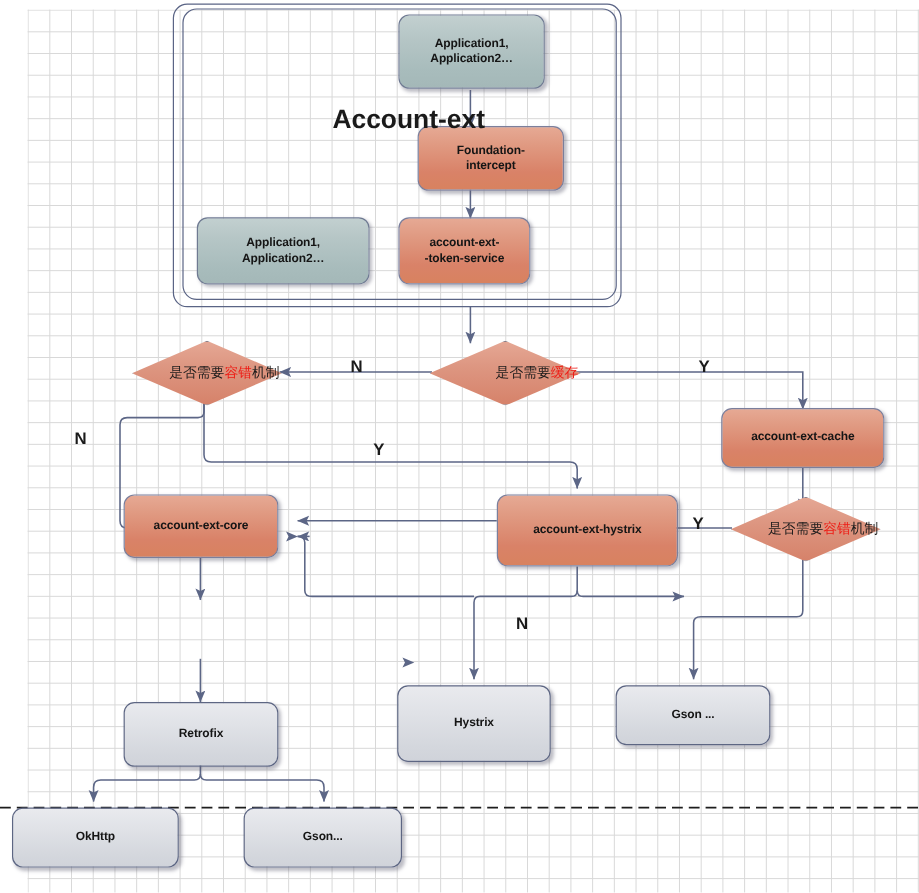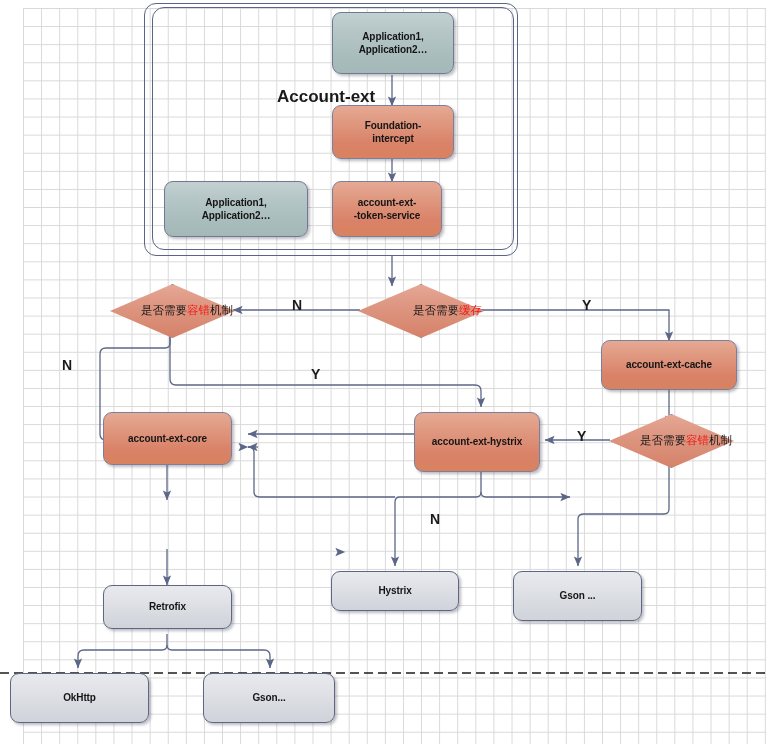--- a/index.html
+++ b/index.html
@@ -90,21 +90,21 @@
     border-radius:12px;
     background:transparent;
   }
   
   .lbl{
     position:absolute;
     font-weight:bold;
     color:#1a1a1a;
     white-space:nowrap;
   }
-  .lbl-big{font-size:17px;}
+  .lbl-big{font-size:22px;}
   .lbl-branch{font-size:14px;}
 </style>
 </head>
 <body>
 
 <div id="canvas">
 
   <div id="grid"></div>
 
   <svg id="svglayer" viewBox="0 0 766 744" xmlns="http://www.w3.org/2000/svg">
@@ -167,21 +167,21 @@
   </svg>
 
   <div class="group" style="left:144px;top:3px;width:374px;height:253px;"></div>
   <div class="group" style="left:152px;top:7px;width:362px;height:243px;"></div>
 
   <div class="node teal" style="left:332px;top:12px;width:122px;height:62px;">
     <span style="white-space:pre-line;">Application1,
 Application2…</span>
   </div>
 
-  <div class="node salmon" style="left:332px;top:105px;width:122px;height:54px;">
+  <div class="node salmon" style="left:348px;top:105px;width:122px;height:54px;">
     <span style="white-space:pre-line;">Foundation-
 intercept</span>
   </div>
 
   <div class="node teal" style="left:164px;top:181px;width:144px;height:56px;">
     <span style="white-space:pre-line;">Application1,
 Application2…</span>
   </div>
 
   <div class="node salmon" style="left:332px;top:181px;width:110px;height:56px;">
@@ -190,38 +190,38 @@
   </div>
 
   <div class="node salmon" style="left:601px;top:340px;width:136px;height:50px;">
     <span>account-ext-cache</span>
   </div>
 
   <div class="node salmon" style="left:103px;top:412px;width:129px;height:53px;">
     <span>account-ext-core</span>
   </div>
 
-  <div class="node salmon" style="left:414px;top:412px;width:126px;height:60px;">
+  <div class="node salmon" style="left:414px;top:412px;width:151px;height:60px;">
     <span>account-ext-hystrix</span>
   </div>
 
 
-  <div class="node grey" style="left:103px;top:585px;width:129px;height:44px;">
+  <div class="node grey" style="left:103px;top:585px;width:129px;height:54px;">
     <span>Retrofix</span>
   </div>
 
   <div class="node grey" style="left:10px;top:673px;width:139px;height:50px;">
     <span>OkHttp</span>
   </div>
 
   <div class="node grey" style="left:203px;top:673px;width:132px;height:50px;">
     <span>Gson...</span>
   </div>
 
-  <div class="node grey" style="left:331px;top:571px;width:128px;height:40px;">
+  <div class="node grey" style="left:331px;top:571px;width:128px;height:64px;">
     <span>Hystrix</span>
   </div>
 
   <div class="node grey" style="left:513px;top:571px;width:129px;height:50px;">
     <span>Gson ...</span>
   </div>
 
   <div class="diamond" style="left:358px;top:284px;width:124px;height:52px;">
     <div class="dshape"></div>
     <div class="dtext">

